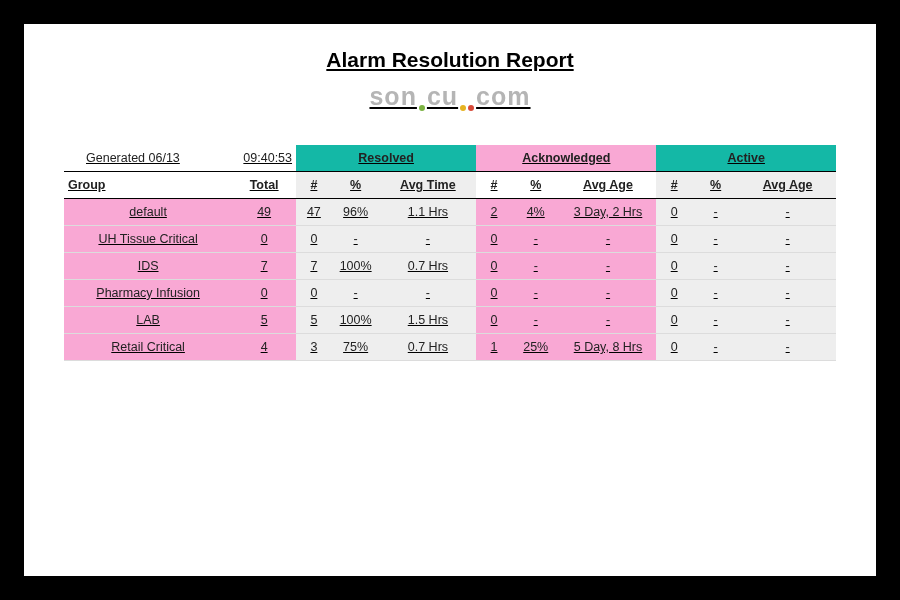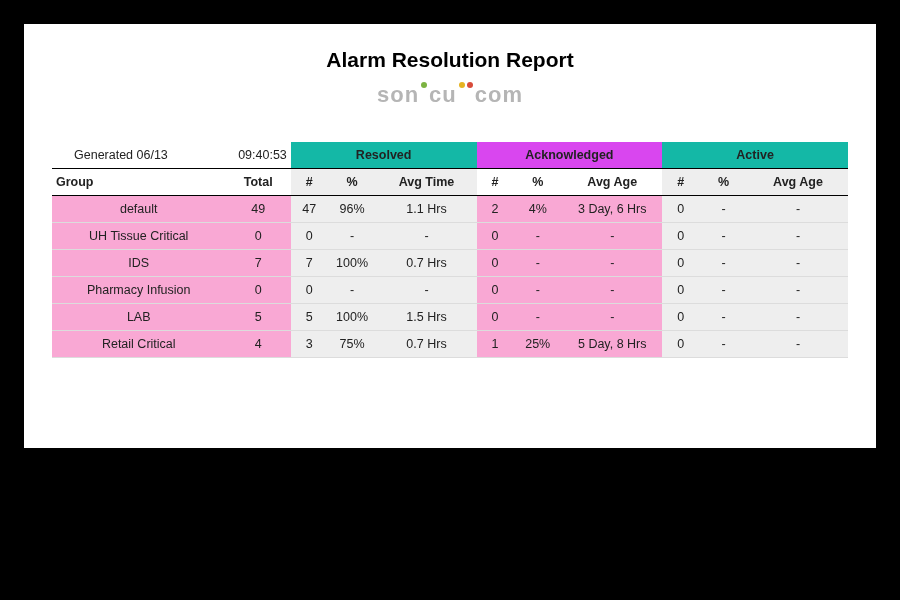--- a/index.html
+++ b/index.html
@@ -8,45 +8,46 @@
       height: 600px;
       background: #000;
       display: flex;
       align-items: flex-start;
       justify-content: center;
       padding: 24px;
       font-family: Verdana, Arial, sans-serif;
     }
     .page {
       width: 852px;
-      height: 424px;
+      height: 552px;
       background: #fff;
-      padding: 18px 28px;
+      padding: 18px 40px;
+      text-decoration: underline;
     }
     .title {
       text-align: center;
       font-size: 21px;
       font-weight: 700;
       color: #000;
       margin-top: 6px;
       margin-bottom: 10px;
     }
     .logo-wrap {
       display: flex;
       justify-content: center;
       margin-bottom: 10px;
     }
     .logo {
       font-family: Arial, sans-serif;
       font-weight: 700;
-      font-size: 22px;
+      font-size: 25px;
       letter-spacing: 1px;
       color: #b5b5b5;
       display: flex;
-      align-items: flex-start;
+      align-items: flex-end;
       gap: 2px;
     }
     .logo .dot {
       display: inline-block;
       width: 6px; height: 6px;
       border-radius: 50%;
     }
     .logo .d-green { background: #7cb342; }
     .logo .d-yellow { background: #e6b321; }
     .logo .d-red { background: #d84b3a; }
@@ -115,21 +116,21 @@
       <col class="n-col">
         <col class="p-col">
         <col class="t-col">
     </colgroup>
 
     <tbody>
         <tr class="meta-row">
       <td class="meta-label">Generated 06/13</td>
       <td class="meta-time">09:40:53</td>
       <td colspan="3" class="section-head">Resolved</td>
-      <td colspan="3" class="section-head" style="background:#d946ef">Acknowledged</td>
+      <td colspan="3" class="section-head" style="background:#f9a8d4">Acknowledged</td>
       <td colspan="3" class="section-head">Active</td>
     </tr>
 
     <tr class="head-row">
       <th class="left">Group</th>
       <th>Total</th>
       <th class="zebra-a">#</th>
       <th class="zebra-a">%</th>
       <th class="zebra-a">Avg Time</th>
       <th>#</th>
@@ -143,21 +144,21 @@
     </tbody>
       <tbody id="rows">
         <tr class="row-sep">
           <td class="zebra-b">default</td>
           <td class="zebra-b">49</td>
           <td class="zebra-a">47</td>
           <td class="zebra-a">96%</td>
           <td class="zebra-a">1.1 Hrs</td>
           <td class="zebra-b">2</td>
           <td class="zebra-b">4%</td>
-          <td class="zebra-b">3 Day, 6 Hrs</td>
+          <td class="zebra-b">3 Day, 2 Hrs</td>
           <td class="zebra-a">0</td>
           <td class="zebra-a">-</td>
           <td class="zebra-a">-</td>
         </tr>
         <tr class="row-sep">
           <td class="zebra-b">UH Tissue Critical</td>
           <td class="zebra-b">0</td>
           <td class="zebra-a">0</td>
           <td class="zebra-a">-</td>
           <td class="zebra-a">-</td>

